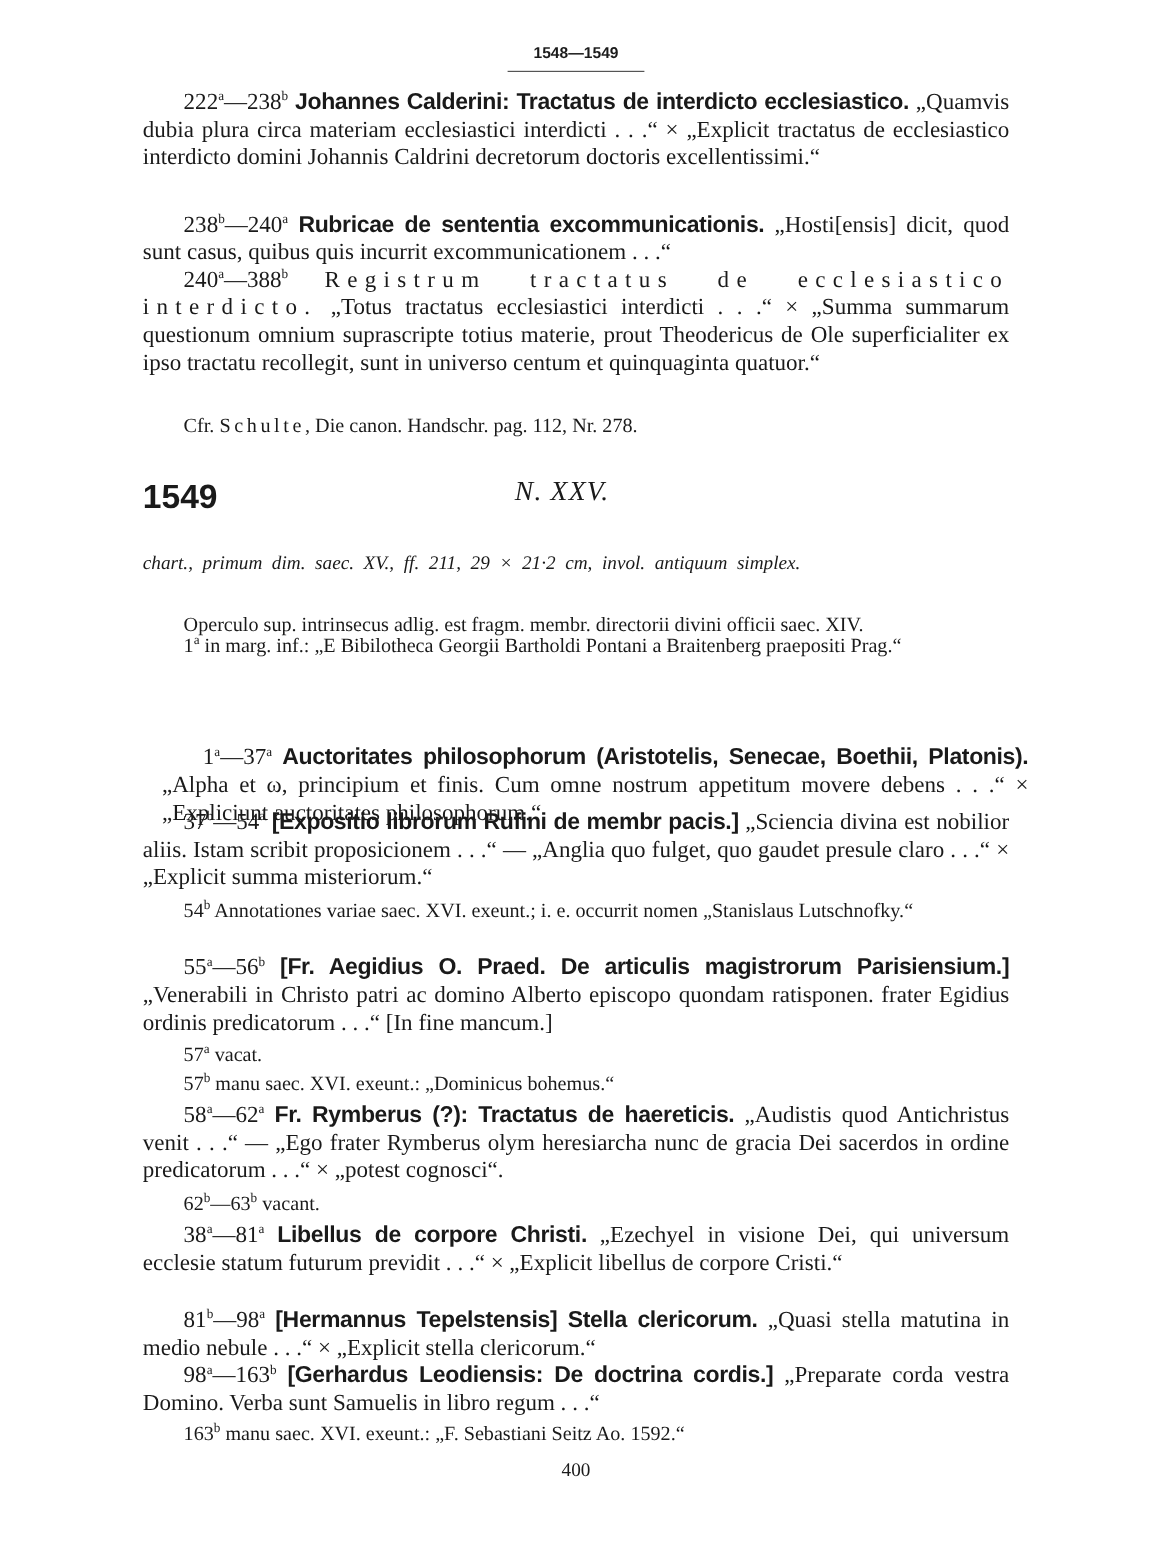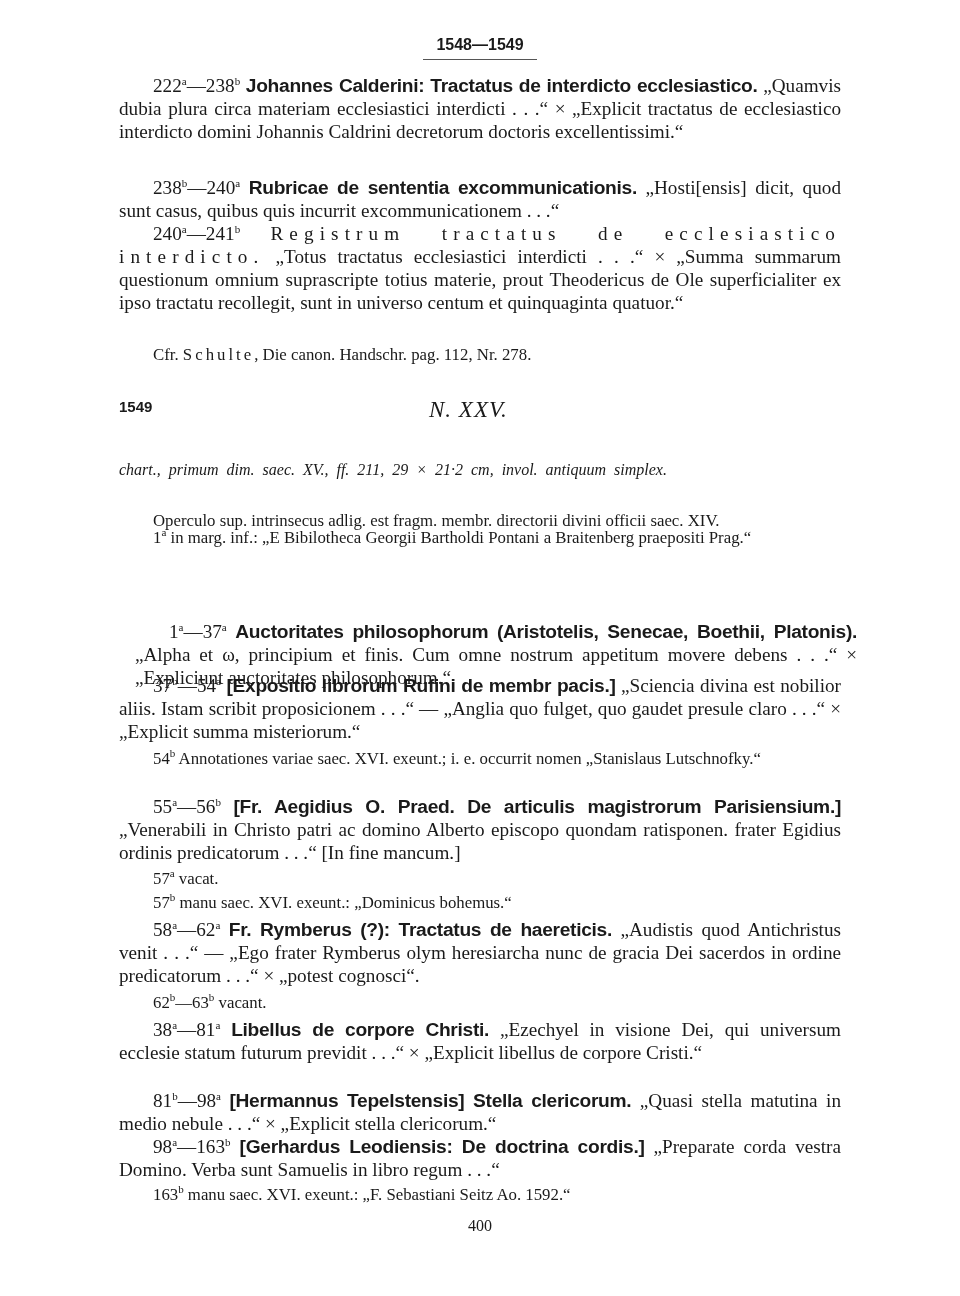--- a/index.html
+++ b/index.html
@@ -1,28 +1,28 @@
 <!DOCTYPE html>
 <html><head>
 <meta charset="utf-8">
 <style>
   html, body { margin: 0; padding: 0; background: #ffffff; }
   body { width: 960px; height: 1296px; position: relative; overflow: hidden;
          font-family: "Liberation Serif", "DejaVu Serif", serif; color: #1a1a1a; }
   .page { position: absolute; left: 119px; top: 0; width: 722px; }
   .running-head { position: absolute; top: 36px; left: 0; width: 722px; text-align: center;
-         font-family: "Liberation Sans", sans-serif; font-size: 16px; font-weight: bold; letter-spacing: 0px; }
+         font-family: "Liberation Sans", sans-serif; font-size: 13px; font-weight: bold; letter-spacing: 0px; }
   .running-rule { position: absolute; top: 59px; left: 304px; width: 114px; height: 0; border-top: 1.5px solid #555; }
   .para { position: absolute; left: 0; width: 722px; font-size: 19.2px; line-height: 23px; text-align: justify; }
   .para.small { font-size: 16.8px; line-height: 22px; }
   .indent { text-indent: 34px; }
   .b { font-family: "Liberation Sans", sans-serif; font-weight: bold; font-stretch: condensed; letter-spacing: -0.3px; }
   .sp { letter-spacing: 6.1px; }
   sup { font-size: 11px; line-height: 0; }
-  .num-head { position: absolute; left: 0; top: 398px; font-family: "Liberation Sans", sans-serif; font-weight: bold; font-size: 15px; }
+  .num-head { position: absolute; left: 0; top: 398px; font-family: "Liberation Sans", sans-serif; font-weight: bold; font-size: 28px; }
   .ms-title { position: absolute; left: 310px; top: 397px; font-style: italic; font-size: 23px; letter-spacing: 1px; }
   .desc { position: absolute; left: 0; top: 457px; width: 722px; font-style: italic; font-size: 16px; line-height: 26px; text-align: justify; word-spacing: 4px; }
   .page-num { position: absolute; top: 1217px; left: 0; width: 722px; text-align: center; font-size: 16px; }
 </style>
 </head>
 <body>
 
 <div class="page">
 
   <div class="running-head">1548—1549</div>
@@ -32,21 +32,21 @@
     <span><span>222</span><sup>a</sup><span>—</span><span>238</span><sup>b</sup></span>
     <span class="b">Johannes Calderini: Tractatus de interdicto ecclesiastico.</span><span> „Quamvis dubia plura circa materiam ecclesiastici interdicti . . .“ × „Explicit tractatus de ecclesiastico interdicto domini Johannis Caldrini decretorum doctoris excellentissimi.“</span>
   </p>
 
   <p class="para indent" style="top:176px;margin:0">
     <span><span>238</span><sup>b</sup><span>—</span><span>240</span><sup>a</sup></span>
     <span class="b">Rubricae de sententia excommunicationis.</span><span> „Hosti[ensis] dicit, quod sunt casus, quibus quis incurrit excommunicationem . . .“</span>
   </p>
 
   <p class="para indent" style="top:222px;margin:0">
-    <span><span>240</span><sup>a</sup><span>—</span><span>241</span><sup>b</sup></span>
+    <span><span>240</span><sup>a</sup><span>—</span><span>388</span><sup>b</sup></span>
     <span class="sp">Registrum tractatus de ecclesiastico interdicto.</span><span> „Totus tractatus ecclesiastici interdicti . . .“ × „Summa summarum questionum omnium suprascripte totius materie, prout Theodericus de Ole superficialiter ex ipso tractatu recollegit, sunt in universo centum et quinquaginta quatuor.“</span>
   </p>
 
   <p class="para small indent" style="top:344px;margin:0">
     <span>Cfr. </span><span class="sp" style="letter-spacing:3px">Schulte</span><span>, Die canon. Handschr. pag. 112, Nr. 278.</span>
   </p>
 
   <div class="num-head">1549</div>
   <div class="ms-title">N. XXV.</div>
   <div class="desc">chart., primum dim. saec. XV., ff. 211, 29 × 21·2 cm, invol. antiquum simplex.</div>

